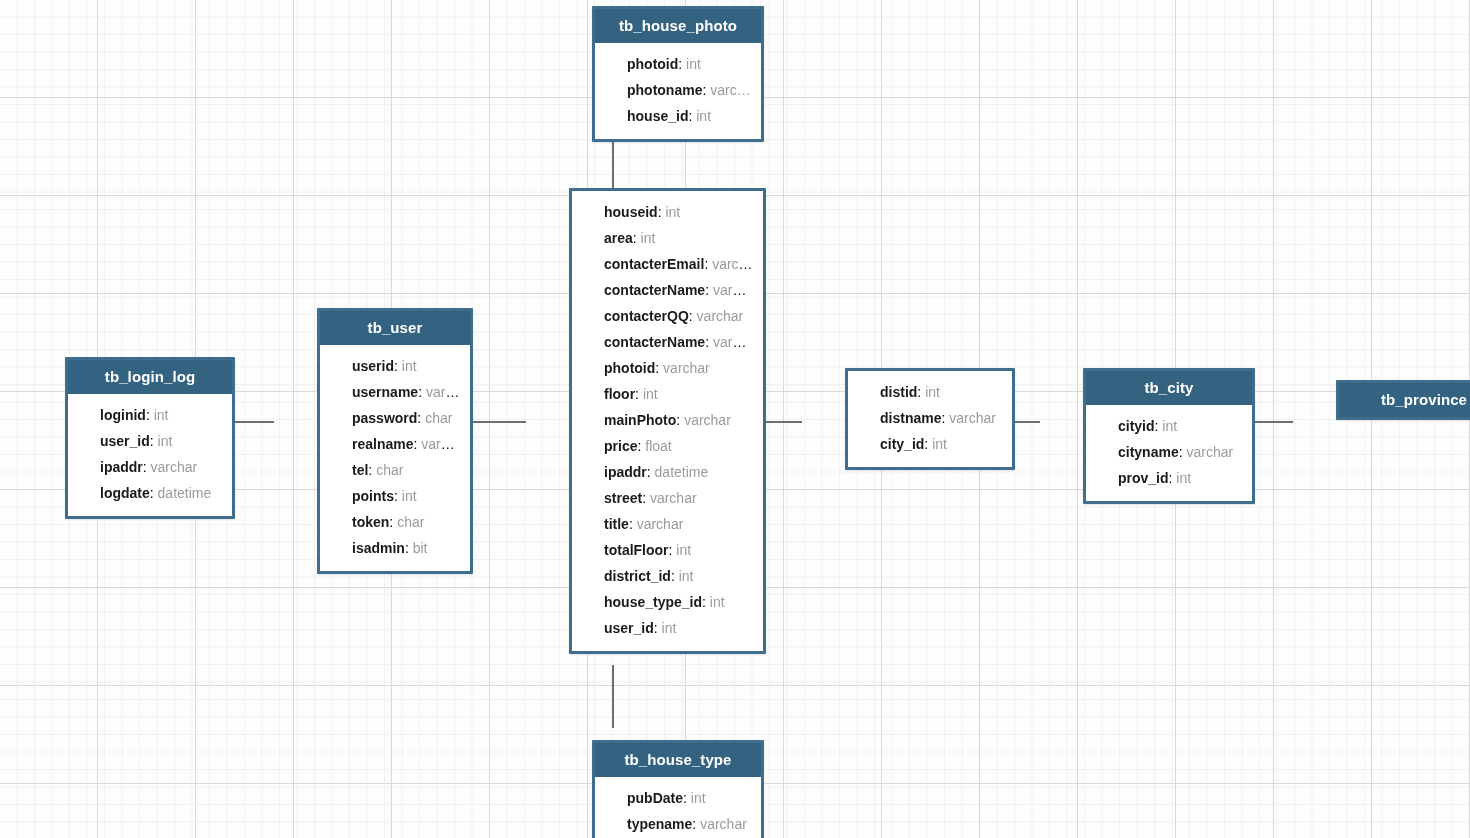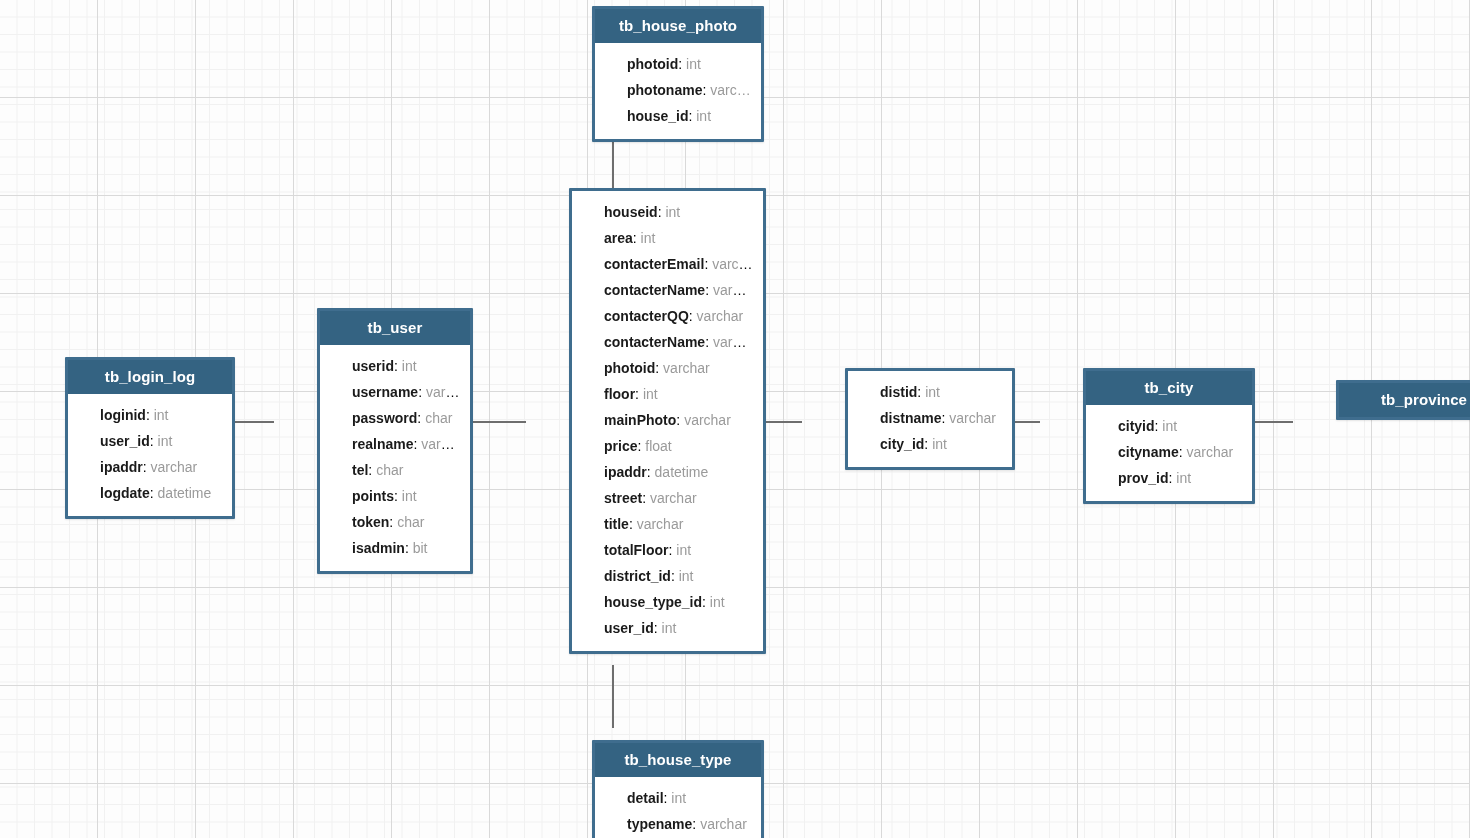--- a/index.html
+++ b/index.html
@@ -163,18 +163,18 @@
           <div class="field"><span class="fname">cityname</span><span class="fsep">: </span><span class="ftype">varchar</span></div>
           <div class="field"><span class="fname">prov_id</span><span class="fsep">: </span><span class="ftype">int</span></div>
         </div>
       </div>
       <div class="table" style="left: 1290px; top: 380px; width: 176px;">
         <div class="table-header">tb_province</div>
       </div>
       <div class="table" style="left: 546px; top: 740px; width: 172px;">
         <div class="table-header">tb_house_type</div>
         <div class="table-body">
-          <div class="field"><span class="fname">detail</span><span class="fsep">: </span><span class="ftype">int</span></div>
+          <div class="field"><span class="fname">pubDate</span><span class="fsep">: </span><span class="ftype">int</span></div>
           <div class="field"><span class="fname">typename</span><span class="fsep">: </span><span class="ftype">varchar</span></div>
         </div>
       </div>
     </div>
 </div>
 
 </body></html>

